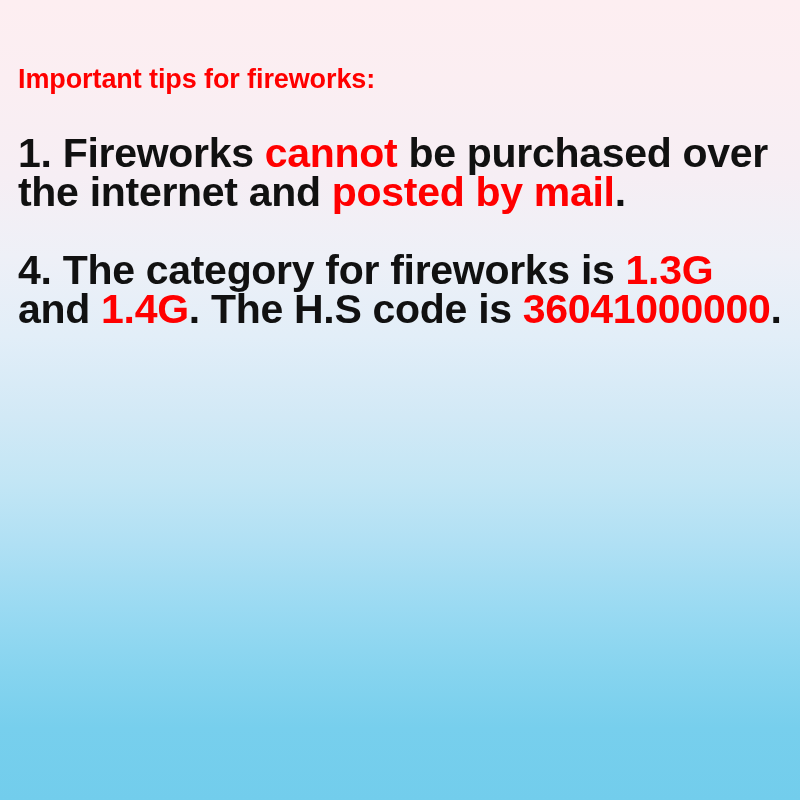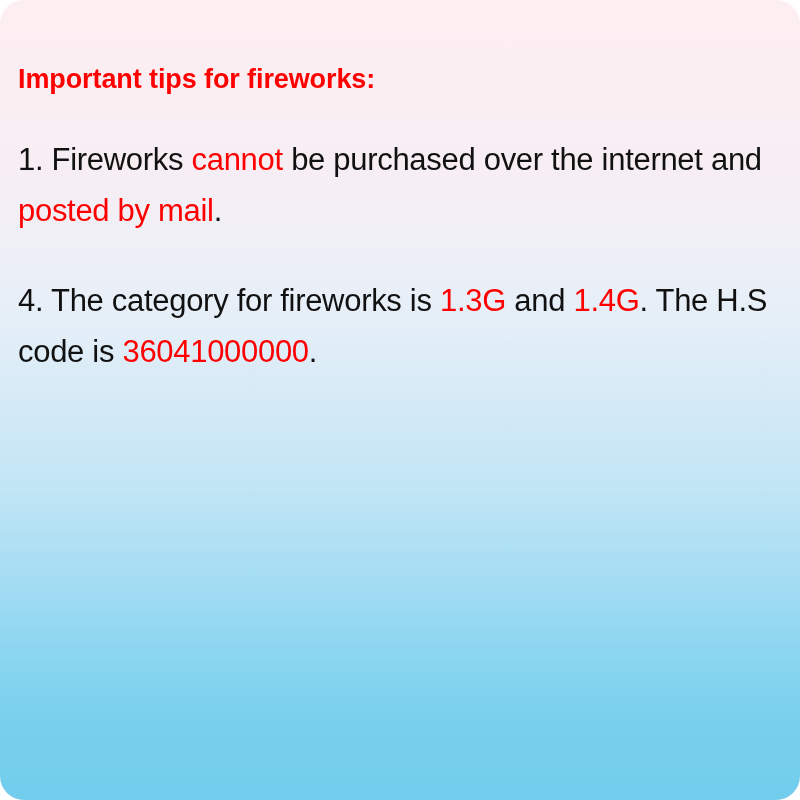--- a/index.html
+++ b/index.html
@@ -24,36 +24,35 @@
         #eef0f7 32%,
         #e2eef8 42%,
         #d2e9f6 52%,
         #c3e6f5 60%,
         #b0e0f4 68%,
         #9adaf2 76%,
         #86d4ef 84%,
         #77cfed 91%,
         #72cdec 100%);
     padding: 62px 18px 8px 18px;
-    border-radius: 24px;
   }
   .title {
     color: #ff0000;
     font-size: 27px;
     font-weight: bold;
     line-height: 34px;
     letter-spacing: -0.1px;
     margin: 0 0 38px 0;
     white-space: nowrap;
   }
   .para {
     color: #111111;
-    font-size: 31px;
-    font-weight: normal;
-    line-height: 51px;
+    font-size: 41px;
+    font-weight: bold;
+    line-height: 39px;
     letter-spacing: -0.3px;
     margin: 0 0 39px 0;
     max-width: 768px;
   }
   .para:last-of-type {
     margin-bottom: 0;
   }
   .hl {
     color: #ff0000;
   }

